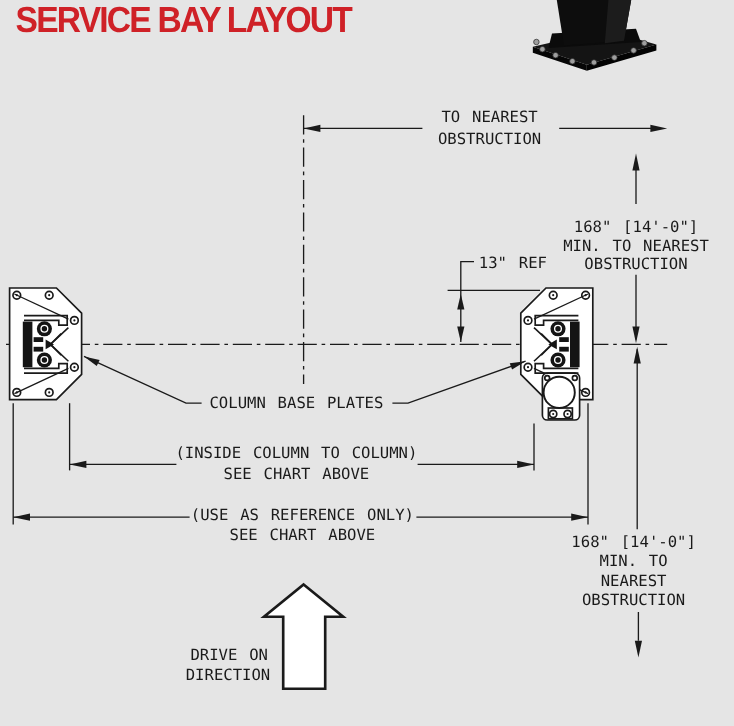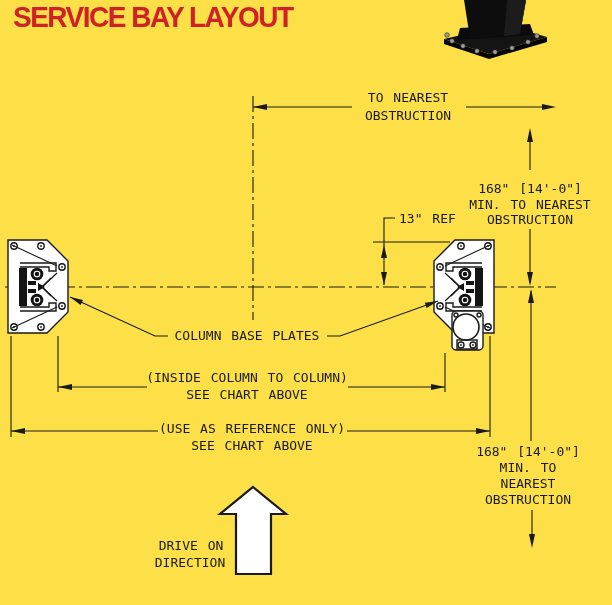--- a/index.html
+++ b/index.html
@@ -1,16 +1,16 @@
 <!DOCTYPE html>
 <html><head>
 <meta charset="utf-8">
 <style>
   html,body{margin:0;padding:0;background:#fff;}
-  #canvas{position:relative;width:612px;height:605px;background:#fde047;overflow:hidden;
+  #canvas{position:relative;width:612px;height:605px;background:#e5e5e5;overflow:hidden;
           font-family:"DejaVu Sans Mono", monospace;}
   #title{position:absolute;left:13px;top:0px;
          font-family:"Liberation Sans", sans-serif;
          font-weight:bold;font-size:28px;letter-spacing:-1.5px;
          color:#cf2127;transform:scaleY(1.08);transform-origin:left top;
          white-space:nowrap;}
   svg{position:absolute;left:0;top:0;}
   .ln{stroke:#1a1a1a;stroke-width:1.1;fill:none;}
   .cl{stroke:#1a1a1a;stroke-width:1.1;fill:none;stroke-dasharray:16 4 3 4;}
   .pl{stroke:#1a1a1a;stroke-width:1.4;fill:#ffffff;}

